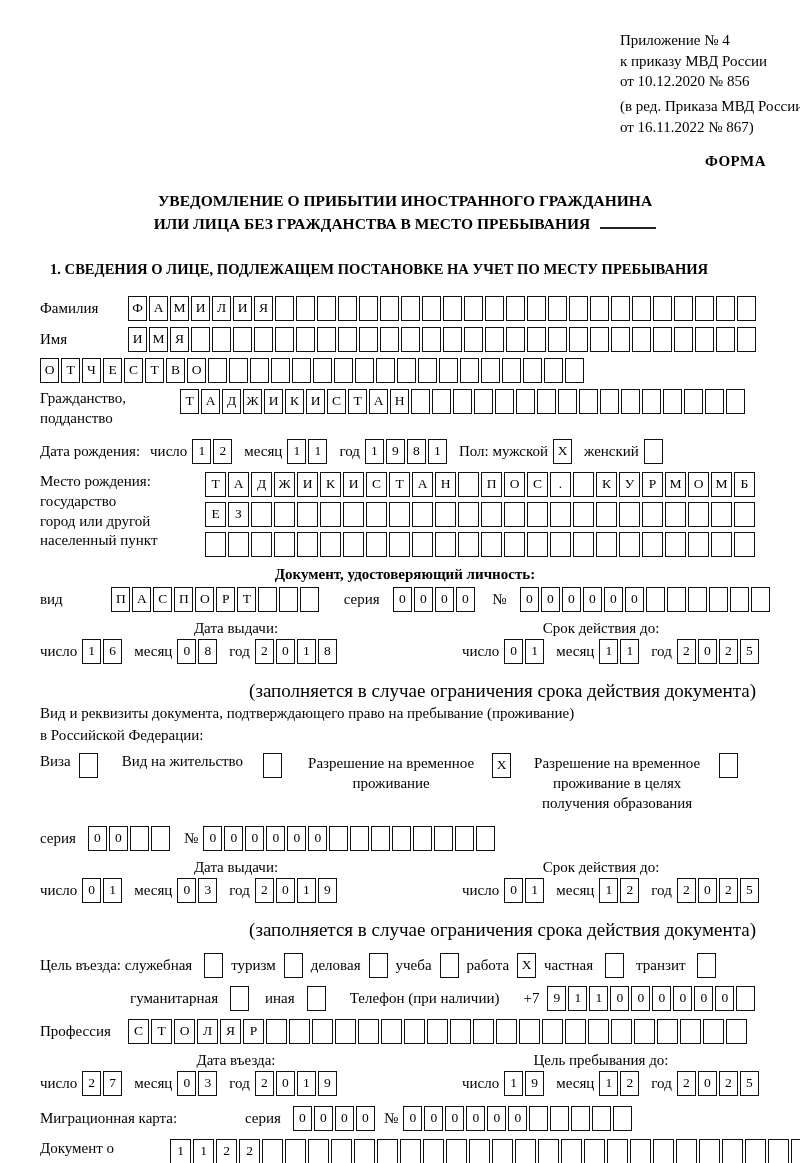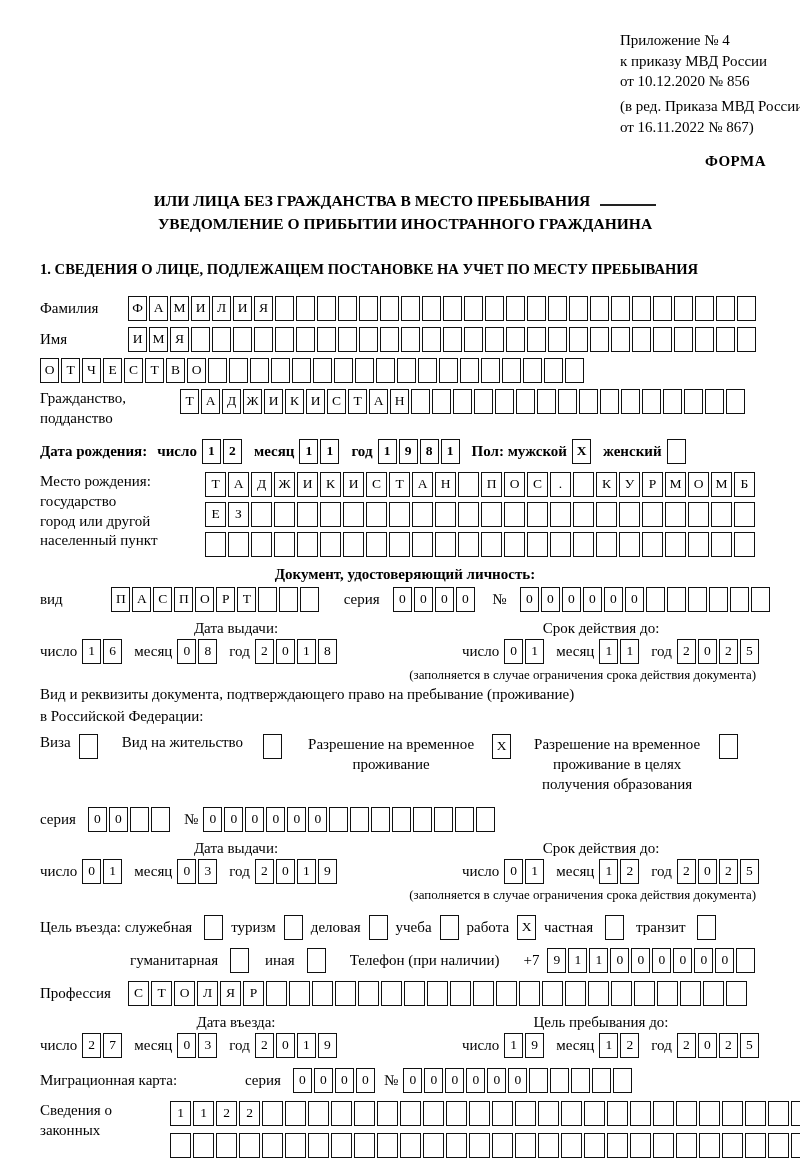--- a/index.html
+++ b/index.html
@@ -18,21 +18,21 @@
   .cells.wide .cell{width:21px;}
   .stackedlbl div{line-height:1.32;}
   .dlabel{margin:0 5px 0 12px;flex:none;}
   .dlabel.first{margin-left:0;}
   .dhead{display:flex;margin-top:8px;}
   .dhead .lefthead{flex:none;width:392px;text-align:center;}
   .dhead .righthead{flex:1;text-align:center;}
   .drow{display:flex;align-items:center;margin-top:2px;}
   .dgroup{display:flex;align-items:center;flex:none;}
   .dgroup.left{width:392px;}
-  .note{text-align:right;font-size:13px;margin-top:3px;padding-right:14px;}
+  .note{text-align:right;font-size:19px;margin-top:16px;padding-right:14px;}
   .para{line-height:1.5;}
   .cbrow{display:flex;align-items:flex-start;margin-top:6px;}
   .cblabel{text-align:center;line-height:1.35;}
   .gap8{width:8px;flex:none;}.gap12{width:12px;flex:none;}.gap16{width:16px;flex:none;}.gap20{width:20px;flex:none;}.gap24{width:24px;flex:none;}
   .purpose{display:flex;align-items:center;margin-top:12px;flex-wrap:nowrap;}
   .purpose span{flex:none;}
   .center-bold{font-weight:bold;text-align:center;margin-top:5px;}
 </style>
 </head>
 <body>
@@ -41,25 +41,25 @@
   <div>Приложение № 4</div>
   <div>к приказу МВД России</div>
   <div>от 10.12.2020 № 856</div>
   <div style="margin-top:4px;">(в ред. Приказа МВД России</div>
   <div>от 16.11.2022 № 867)</div>
 </div>
 
 <div class="forma">ФОРМА</div>
 
 <div class="title">
+  <div>УВЕДОМЛЕНИЕ О ПРИБЫТИИ ИНОСТРАННОГО ГРАЖДАНИНА</div>
   <div><span>ИЛИ ЛИЦА БЕЗ ГРАЖДАНСТВА В МЕСТО ПРЕБЫВАНИЯ</span><span class="blank-line"></span></div>
-  <div>УВЕДОМЛЕНИЕ О ПРИБЫТИИ ИНОСТРАННОГО ГРАЖДАНИНА</div>
-</div>
-
-<div class="sect" style="margin-top:26px;">1. СВЕДЕНИЯ О ЛИЦЕ, ПОДЛЕЖАЩЕМ ПОСТАНОВКЕ НА УЧЕТ ПО МЕСТУ ПРЕБЫВАНИЯ</div>
+</div>
+
+<div class="sect" style="margin-top:26px;margin-left:10px;">1. СВЕДЕНИЯ О ЛИЦЕ, ПОДЛЕЖАЩЕМ ПОСТАНОВКЕ НА УЧЕТ ПО МЕСТУ ПРЕБЫВАНИЯ</div>
 
 <div class="row" style="margin-top:18px;">
   <span class="lbl" style="width:88px;">Фамилия</span>
   <span class="cells">
       <span class="cell">Ф</span>
       <span class="cell">А</span>
       <span class="cell">М</span>
       <span class="cell">И</span>
       <span class="cell">Л</span>
       <span class="cell">И</span>
@@ -186,21 +186,21 @@
       <span class="cell"></span>
       <span class="cell"></span>
       <span class="cell"></span>
       <span class="cell"></span>
       <span class="cell"></span>
       <span class="cell"></span>
       <span class="cell"></span>
     </span>
 </div>
 
-<div class="row" style="margin-top:10px;font-weight:bold;">
+<div class="row" style="margin-top:10px;">
   <span class="lbl">Дата рождения:</span>
   <span class="dlabel" style="margin-left:10px;">число</span>
   <span class="cells">
       <span class="cell">1</span>
       <span class="cell">2</span>
     </span>
   <span class="dlabel">месяц</span>
   <span class="cells">
       <span class="cell">1</span>
       <span class="cell">1</span>
@@ -676,21 +676,21 @@
       <span class="cell"></span>
       <span class="cell"></span>
       <span class="cell"></span>
       <span class="cell"></span>
       <span class="cell"></span>
     </span>
 </div>
 
 <div class="row top" style="margin-top:8px;">
   <span class="lbl stackedlbl" style="width:130px;">
-    <div>Сведения о</div>
+    <div>Документ о</div>
     <div>законных</div>
 
   </span>
   <span>
     <div class="cells wide">
         <span class="cell">1</span>
         <span class="cell">1</span>
         <span class="cell">2</span>
         <span class="cell">2</span>
         <span class="cell"></span>

